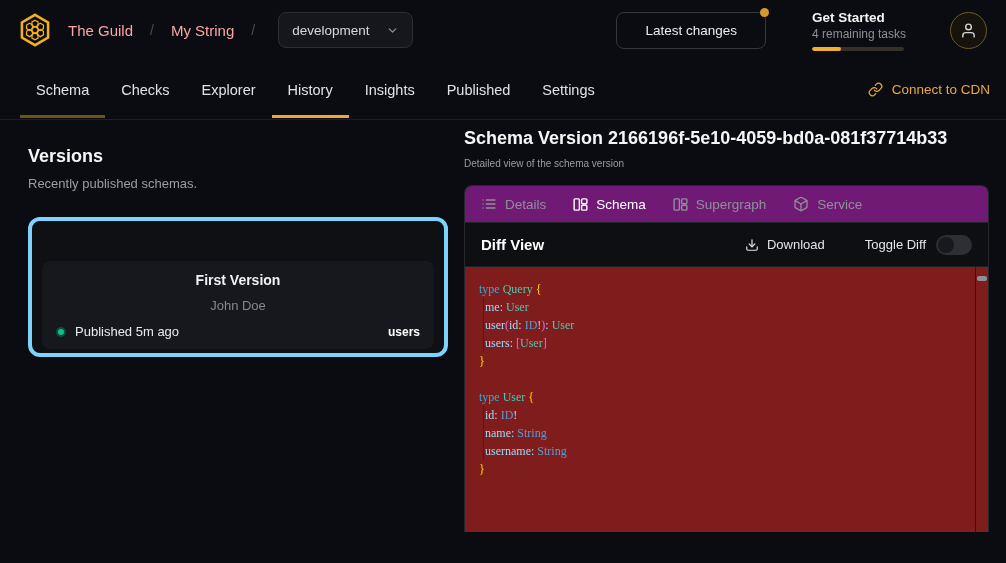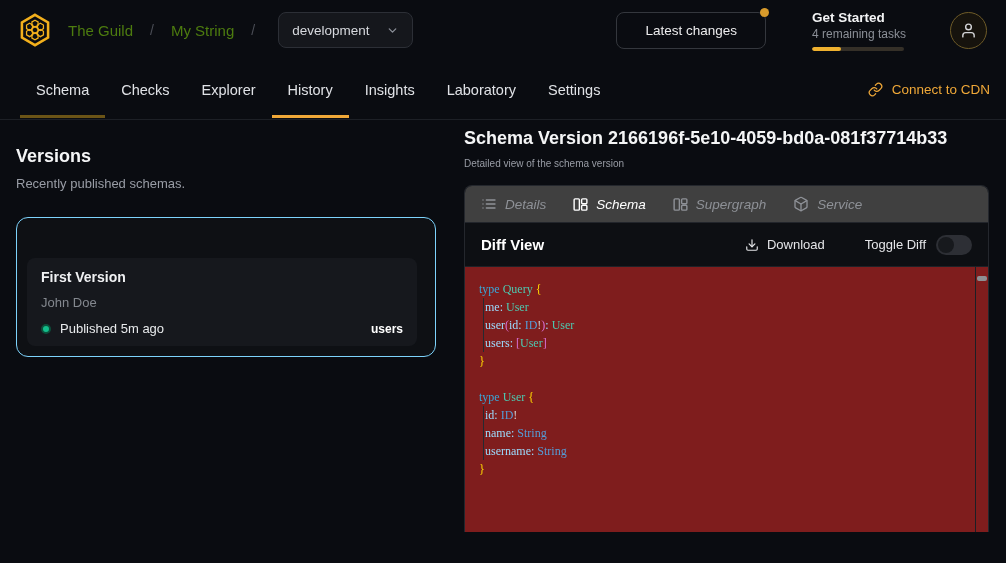--- a/index.html
+++ b/index.html
@@ -8,21 +8,21 @@
     width:1006px; height:563px; position:relative; overflow:hidden;
     background:#0a0c11; color:#e6e7ea;
     font-family:"Liberation Sans", sans-serif;
   }
   svg { display:block; }
 
   
   .header { height:60px; display:flex; align-items:center; padding:0 19px 0 16px; }
   .logo { width:38px; height:38px; cursor:pointer; }
   .crumbs { display:flex; align-items:center; margin-left:14px; font-size:15px; }
-  .crumb { color:#4d7c0f; font-weight:500; cursor:pointer; }
+  .crumb { color:#fca5a5; font-weight:500; cursor:pointer; }
   .crumb-sep { color:#4b4e56; margin:0 17px; font-size:14px; }
   .target-btn { margin-left:6px; height:36px; padding:0 13px; display:flex; align-items:center; gap:16px;
     background:#15171c; border:1px solid #2c2f36; border-radius:8px; color:#d7d9de; font-size:13.5px; cursor:pointer; }
   .header-right { margin-left:auto; display:flex; align-items:center; gap:46px; }
   .latest-btn { position:relative; height:37px; padding:0 28px; border:1px solid #34373d; border-radius:8px;
     background:transparent; color:#ededee; font-size:13.5px; font-family:inherit; cursor:pointer; }
   .latest-dot { position:absolute; top:-5px; right:-4px; width:9px; height:9px; border-radius:50%; background:var(--accent-dim,#d79a2b); }
   .get-started { width:92px; cursor:pointer; }
   .gs-title { font-size:13.5px; font-weight:600; color:#f2f3f4; }
   .gs-sub { font-size:12px; color:#8b8f97; margin-top:2px; white-space:nowrap; }
@@ -34,41 +34,41 @@
   
   .nav { height:60px; display:flex; align-items:stretch; border-bottom:1px solid #1d2026; padding:0 16px 0 20px; }
   .nav-tabs { display:flex; }
   .nav-tab { padding:0 16px; display:flex; align-items:center; font-size:14.5px; color:#e0e2e6; position:relative; cursor:pointer; }
   .nav-tab .tab-line { position:absolute; left:0; right:0; bottom:1px; height:3px; }
   .nav-tab.u-bright .tab-line { background:var(--accent,#efa32b); }
   .nav-tab.u-muted  .tab-line { background:#6b5416; }
   .nav-cdn { margin-left:auto; display:flex; align-items:center; gap:9px; color:var(--accent,#f0a838); font-size:13.5px; cursor:pointer; }
 
   
-  .versions-panel { position:absolute; left:16px; top:146px; width:420px; }
+  .versions-panel { position:absolute; left:28px; top:146px; width:420px; }
   .panel-title { font-size:18px; font-weight:700; color:#f4f5f6; }
   .panel-sub { font-size:13px; color:#999da6; margin-top:9px; }
-  .outer-card { margin-top:26px; height:140px; border-radius:12px; background:#0e1014; border:1px solid #7dd3fc;
-    padding:40px 18px 10px 10px; }
+  .outer-card { margin-top:26px; height:140px; border-radius:12px; background:#0e1014; border:4px solid #7dd3fc;
+    padding:40px 10px 10px 10px;text-align:center; }
   .version-card { height:88px; background:#16181d; border-radius:8px; padding:11px 14px; cursor:pointer; }
   .vc-title { font-size:14px; font-weight:600; color:#f0f1f3; }
   .vc-author { font-size:13px; color:#84888f; margin-top:10px; }
   .vc-row { display:flex; align-items:center; margin-top:11px; }
   .pub-dot { width:10px; height:10px; border-radius:50%; background:var(--published,#13bd8b); border:2px solid #0d4f3b; }
   .vc-pub { font-size:13px; color:#e8eaec; margin-left:9px; }
   .vc-badge { margin-left:auto; font-size:12px; font-weight:700; color:#fff; }
 
   
   .detail-panel { position:absolute; left:464px; top:128px; width:525px; }
   .detail-title { font-size:18px; font-weight:700; color:#f4f5f6; }
   .detail-sub { font-size:10px; color:#999da6; margin-top:9px; }
   .detail-card { margin-top:16px; height:347px; border:1px solid #24272d; border-bottom:none;
     border-radius:8px 8px 0 0; overflow:hidden; display:flex; flex-direction:column; background:#0d0f13; }
-  .dtabs { height:37px; flex:none; background:#404040; border-bottom:1px solid #22252b;
-    display:flex; align-items:center; padding:0 16px; gap:27px;font-style:italic; }
+  .dtabs { height:37px; flex:none; background:#701a75; border-bottom:1px solid #22252b;
+    display:flex; align-items:center; padding:0 16px; gap:27px; }
   .dtab { display:flex; align-items:center; gap:8px; font-size:13.5px; color:#8e9197; cursor:pointer; }
   .dtab.active { color:#ffffff; }
   .diff-row { height:43px; flex:none; display:flex; align-items:center; padding:0 16px; }
   .diff-title { font-size:15px; font-weight:700; color:#fff; }
   .diff-actions { margin-left:auto; display:flex; align-items:center; }
   .download-btn { display:flex; gap:8px; align-items:center; font-size:13px; color:#e4e5e8; cursor:pointer; }
   .toggle-label { font-size:13px; color:#e4e5e8; margin-left:40px; }
   .switch { width:36px; height:20px; border-radius:10px; background:#2d2f35; position:relative; margin-left:10px; cursor:pointer; }
   .knob { position:absolute; left:2px; top:2px; width:16px; height:16px; border-radius:50%; background:#17191d; }
 
@@ -152,21 +152,21 @@
       </div>
       <div class="nav-tab u-bright">
         <span>History</span>
         <span class="tab-line"></span>
       </div>
       <div class="nav-tab">
         <span>Insights</span>
         <span class="tab-line"></span>
       </div>
       <div class="nav-tab">
-        <span>Laboratory</span>
+        <span>Published</span>
         <span class="tab-line"></span>
       </div>
       <div class="nav-tab">
         <span>Settings</span>
         <span class="tab-line"></span>
       </div>
     </div>
   <div class="nav-cdn">
     <span>
       <svg width="15" height="15" viewBox="0 0 24 24" fill="none" stroke="currentColor" stroke-width="2" stroke-linecap="round" stroke-linejoin="round">

